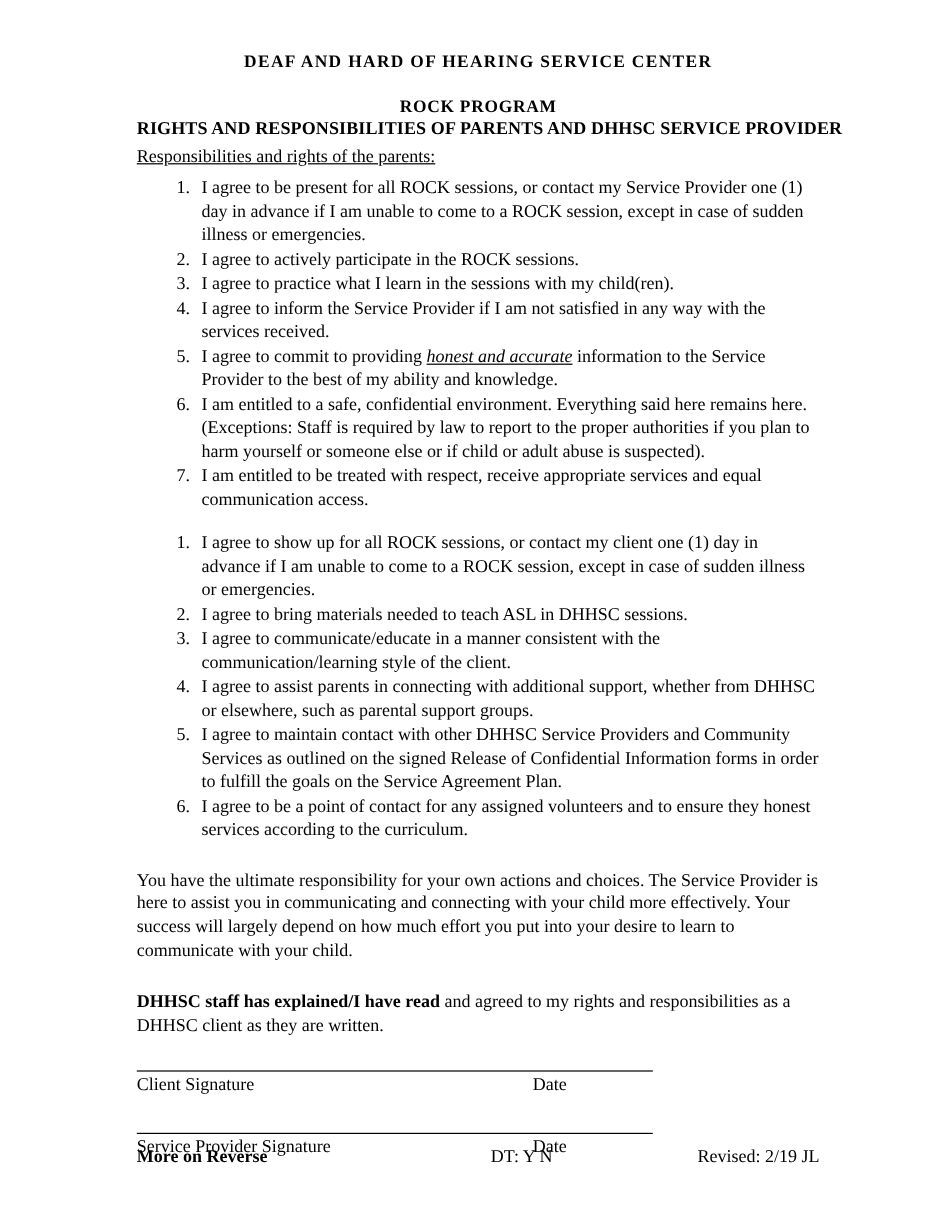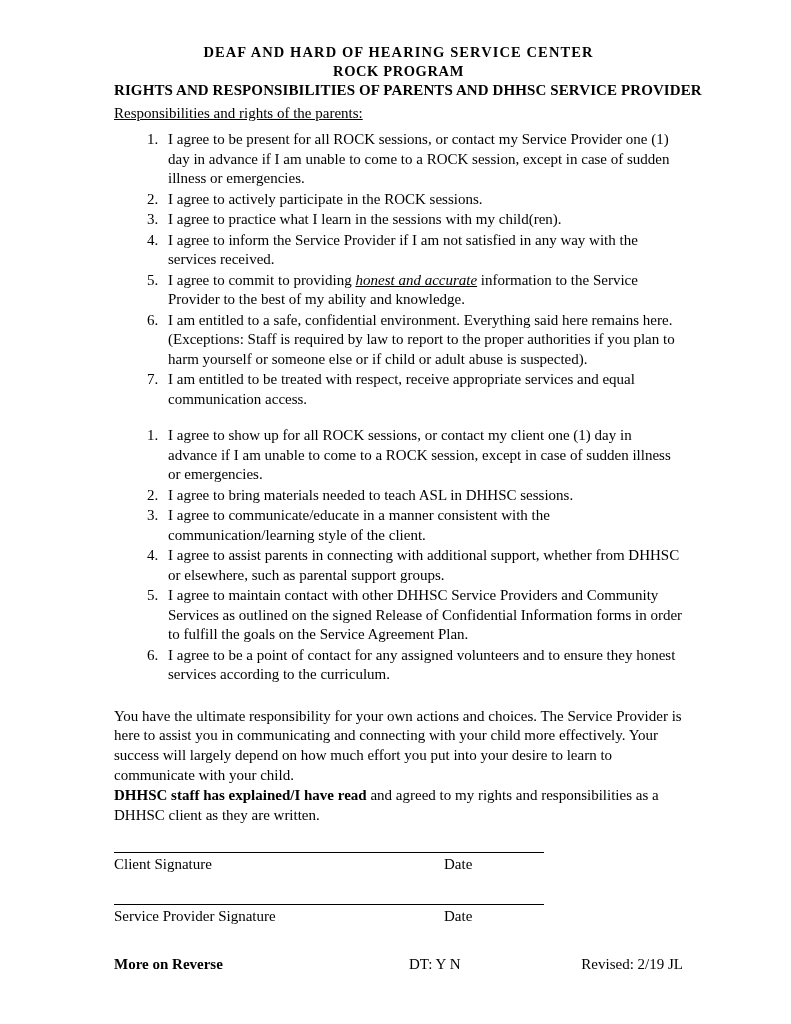--- a/index.html
+++ b/index.html
@@ -24,21 +24,21 @@
     box-sizing: border-box;
   }
   .hdr-line {
     text-align: center;
     font-weight: bold;
     letter-spacing: 0.4px;
   }
   .hdr-1 {
     font-size: 14.5px;
     letter-spacing: 1.1px;
-    margin-bottom: 2px;
+    margin-bottom: 20px;
   }
   .hdr-2 {
     font-size: 14.5px;
     letter-spacing: 0.6px;
     margin-bottom: 2px;
   }
   .hdr-3 {
     font-size: 15px;
     letter-spacing: 0.1px;
     margin-bottom: 6px;
@@ -65,20 +65,21 @@
     height: 16px;
   }
   .para {
     font-size: 15px;
     line-height: 1.33;
     margin-top: 22px;
   }
   .para-agree {
     font-size: 15px;
     line-height: 1.33;
+    margin-top: 22px;
   }
   .bold {
     font-weight: bold;
   }
   .bi {
     font-weight: bold;
     font-style: italic;
     text-decoration: underline;
   }
   .sig-block {

